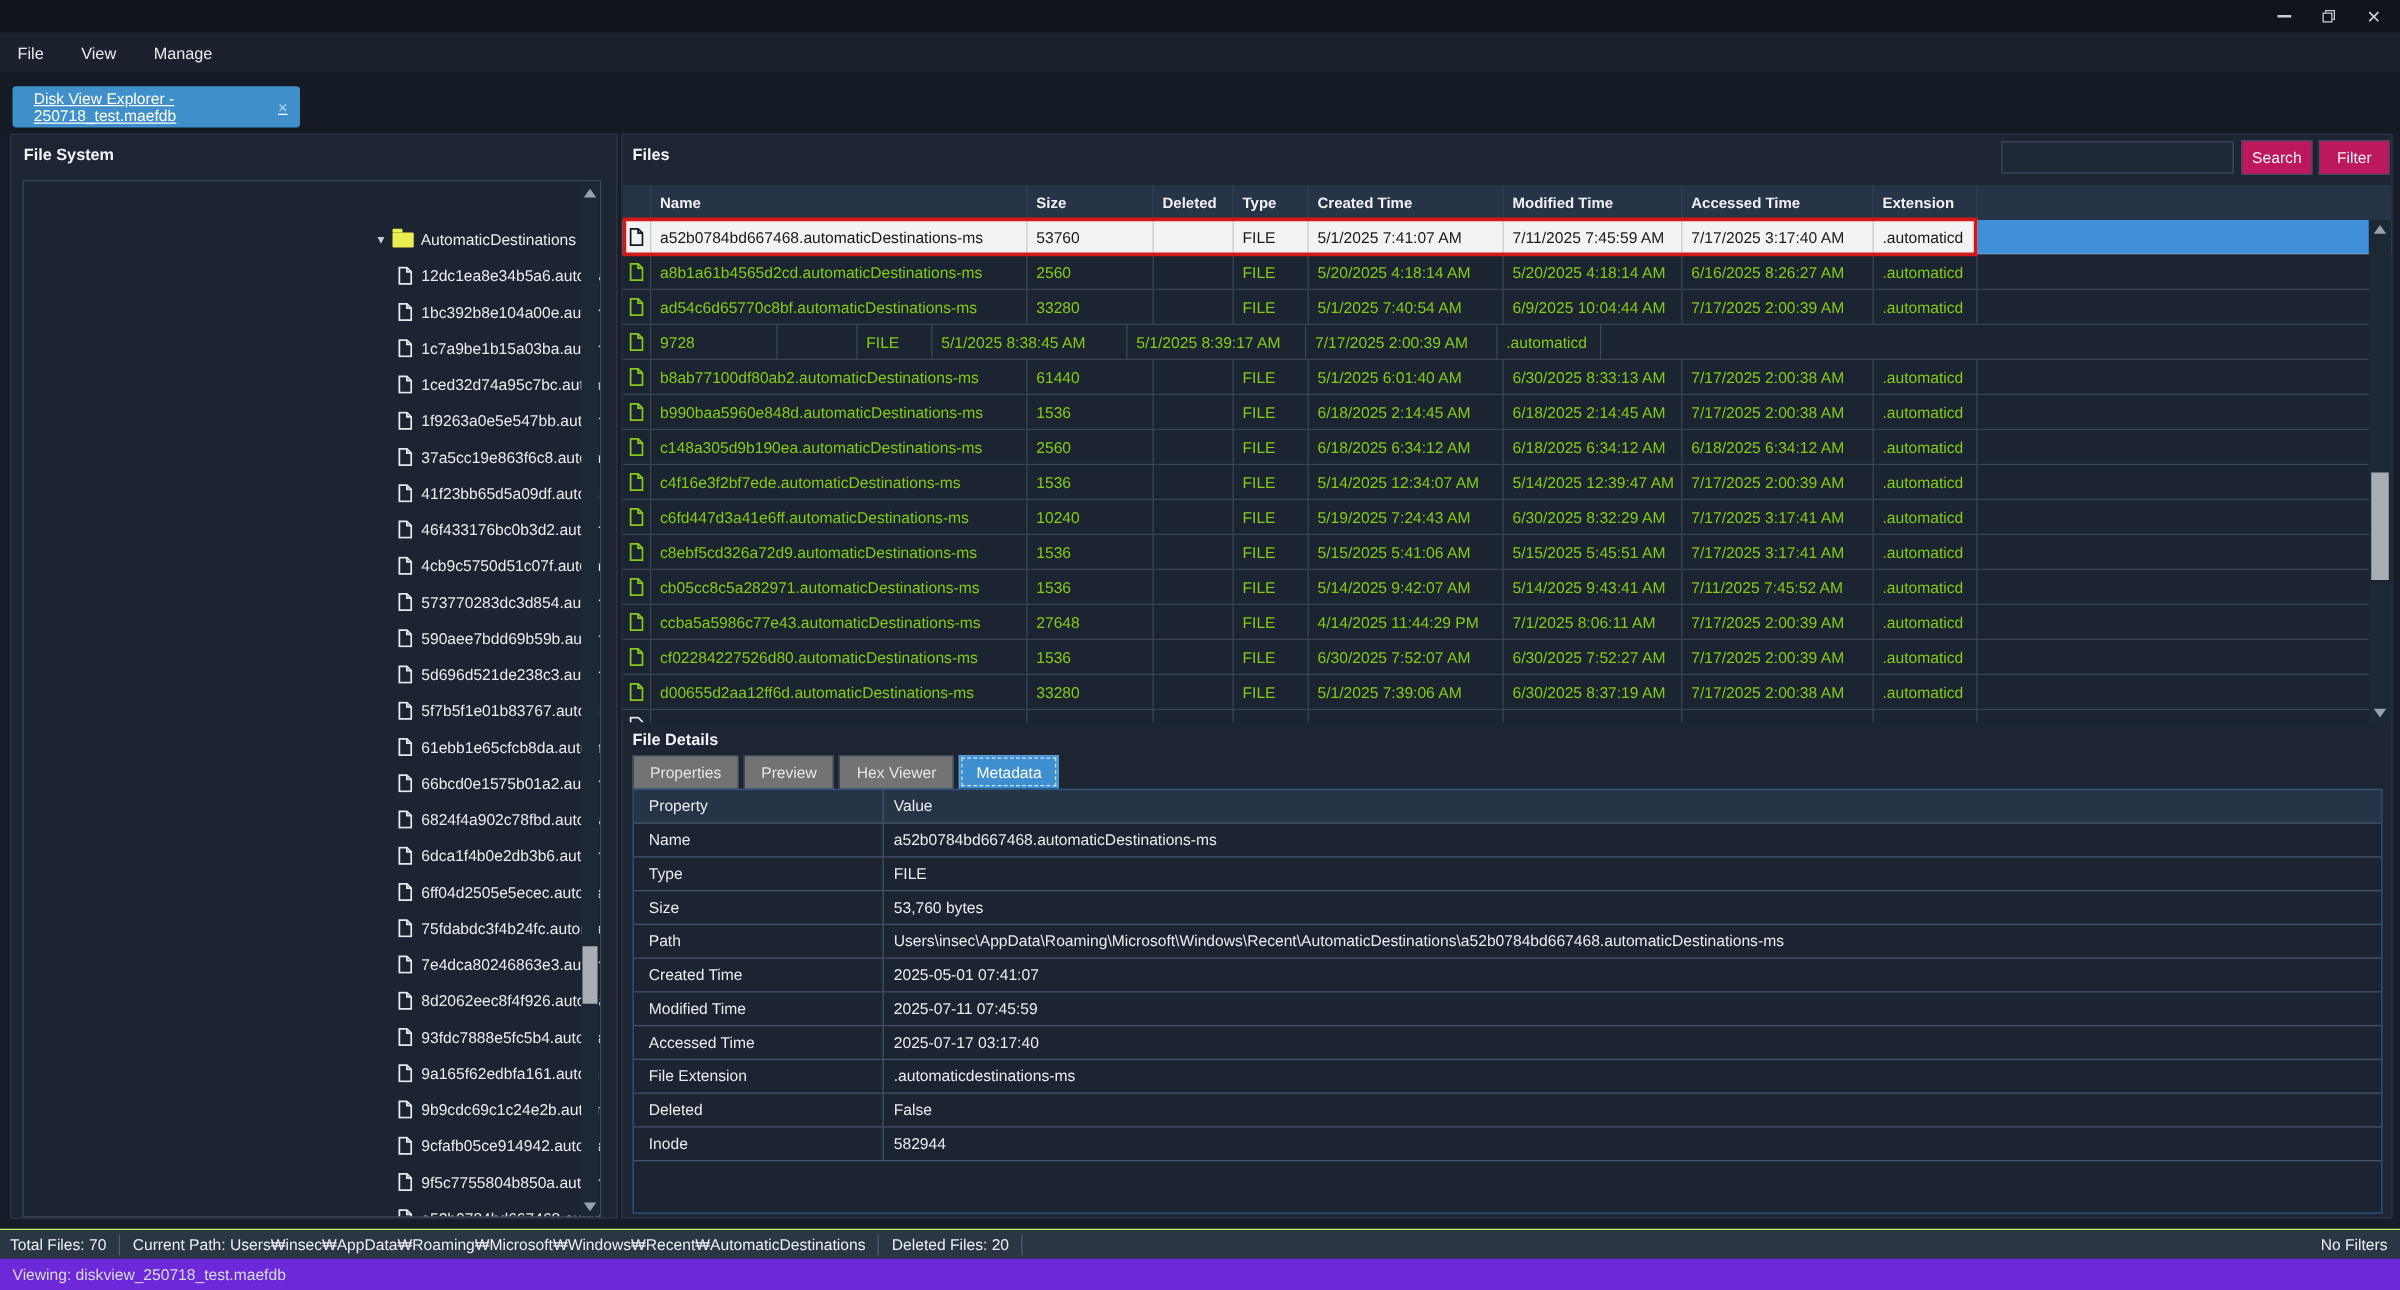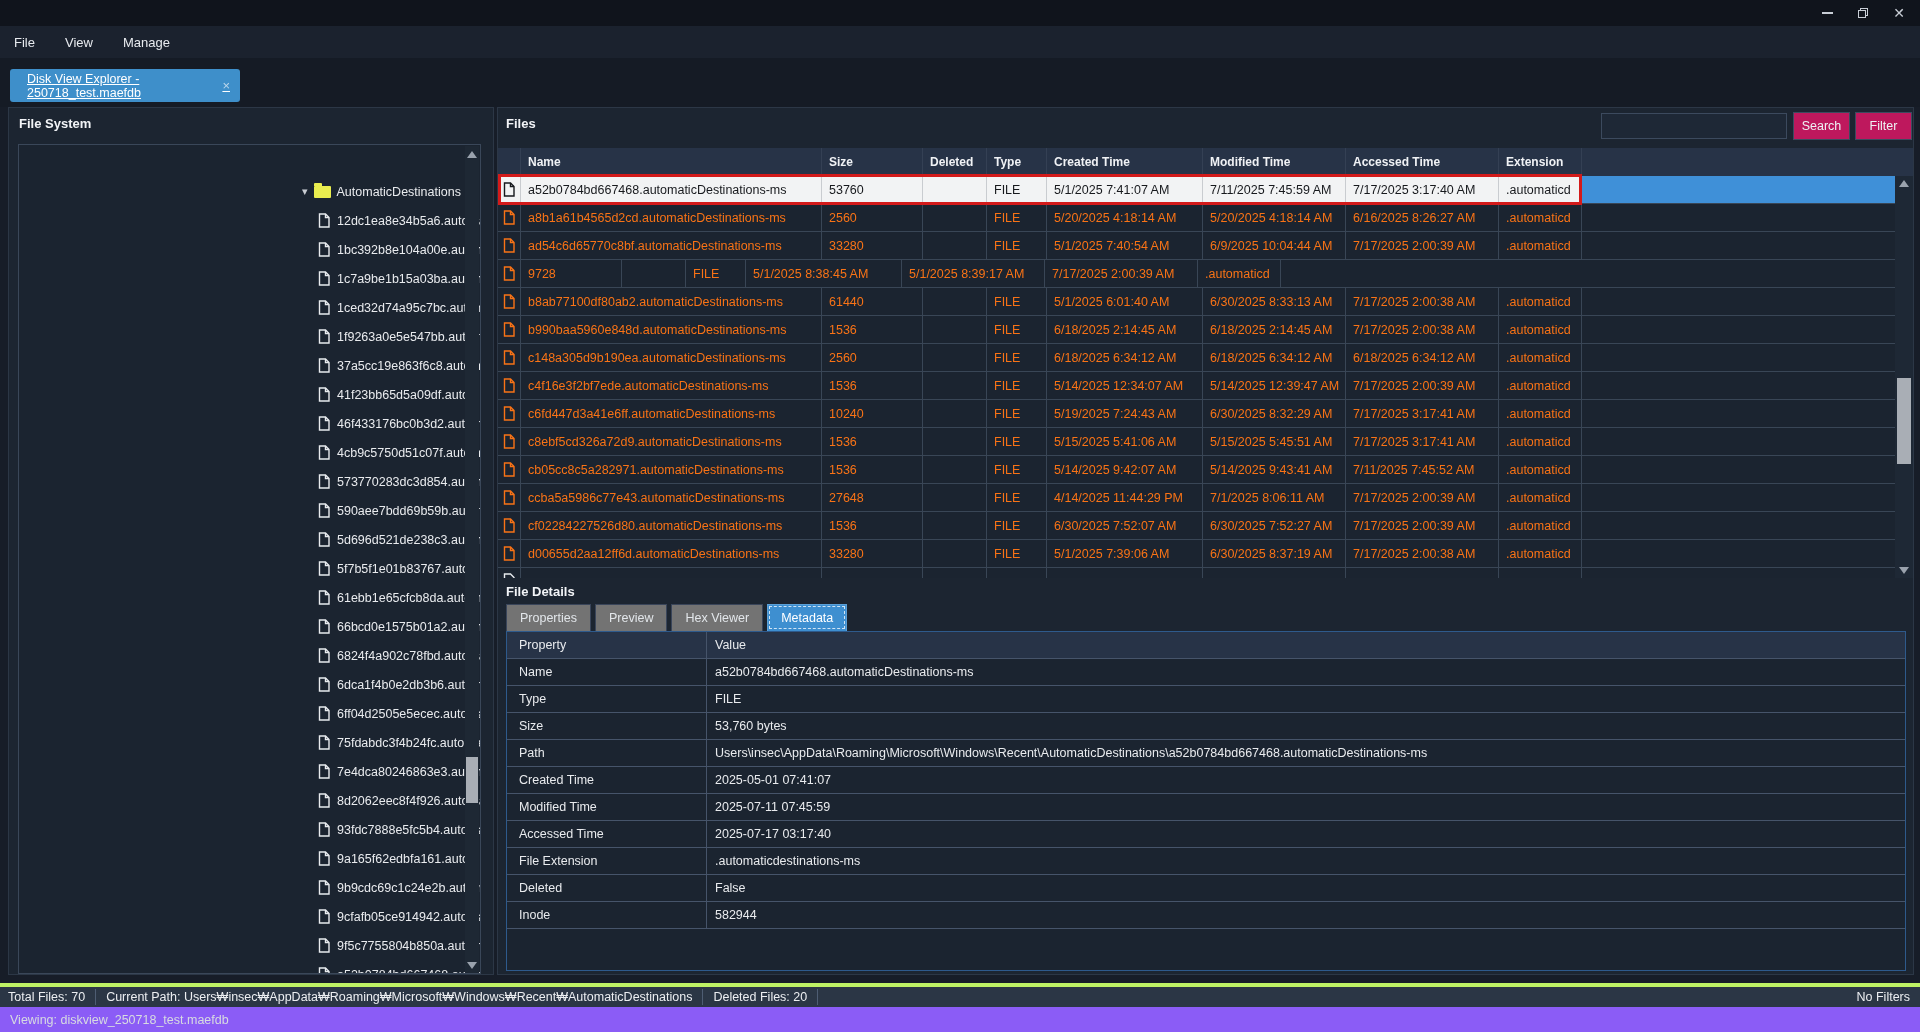--- a/index.html
+++ b/index.html
@@ -57,21 +57,21 @@
                 border:1px solid #3c4a5e;color:#e9ebee;padding:0 6px;font-family:inherit;font-size:12.5px;}
   .btn{position:absolute;top:4px;height:28px;background:#be185d;border:1px solid #3d4b60;color:#eef1f4;
        font-size:12.5px;display:flex;align-items:center;justify-content:center;}
   .btn-search{left:1295px;width:57px;}
   .btn-filter{left:1357px;width:57px;}
 
   
   .table{position:absolute;left:0;top:40px;width:1415px;height:430px;overflow:hidden;background:#1b2430;}
   .thead{display:flex;height:28px;background:#273347;font-weight:bold;color:#f0f2f5;font-size:12px;}
   .thead .c{border-right:1px solid #344054;display:flex;align-items:center;padding-left:7px;}
-  .trow{position:relative;display:flex;height:28px;border-bottom:1px solid #394656;background:#1b2430;color:#f97316;}
+  .trow{position:relative;display:flex;height:28px;border-bottom:1px solid #394656;background:#1b2430;color:#84cc16;}
   .trow .c{border-right:1px solid #394656;display:flex;align-items:center;padding-left:7px;overflow:hidden;white-space:nowrap;}
   .c-icon{width:23px;flex:0 0 23px;justify-content:center;padding-left:0 !important;}
   .c-name{width:301px;flex:0 0 301px;}
   .c-size{width:101px;flex:0 0 101px;}
   .c-del{width:64px;flex:0 0 64px;}
   .c-type{width:60px;flex:0 0 60px;}
   .c-cre{width:156px;flex:0 0 156px;}
   .c-mod{width:143px;flex:0 0 143px;}
   .c-acc{width:153px;flex:0 0 153px;}
   .c-ext{width:83px;flex:0 0 83px;}
@@ -92,26 +92,26 @@
           display:flex;align-items:center;color:#e2e6ea;font-size:12.5px;}
   .fd-tab.active{background:#3e8fd0;color:#fff;outline:1px dashed #cfe4f5;outline-offset:-3px;border-color:#5ba0d8;}
   .propbox{position:absolute;left:8px;top:523px;width:1400px;height:340px;background:#1b2430;border:1px solid #2e5a8c;overflow:hidden;}
   .phead{display:flex;height:27px;background:#273347;border-bottom:1px solid #46546a;}
   .phead span{display:flex;align-items:center;}
   .prow{display:flex;height:27px;border-bottom:1px solid #46546a;}
   .pkey{width:200px;flex:0 0 200px;border-right:1px solid #46546a;display:flex;align-items:center;padding-left:12px;}
   .pval{flex:1;display:flex;align-items:center;padding-left:8px;white-space:nowrap;overflow:hidden;}
 
   
-  .statusbar{position:absolute;left:0;top:983px;width:1920px;height:24px;background:#2b3645;border-top:4px solid #bef264;
+  .statusbar{position:absolute;left:0;top:983px;width:1920px;height:24px;background:#2b3645;border-top:1px solid #bef264;
              display:flex;align-items:center;font-size:12.5px;color:#eceef1;}
   .seg{padding:0 10px;border-right:1px solid #4e5d73;height:16px;display:flex;align-items:center;white-space:nowrap;}
   .seg:first-child{padding-left:8px;}
   .seg-right{margin-left:auto;border-right:none;padding-right:10px;}
-  .footer{position:absolute;left:0;top:1007px;width:1920px;height:25px;background:#8b5cf6;
+  .footer{position:absolute;left:0;top:1007px;width:1920px;height:25px;background:#6d28d9;
           display:flex;align-items:center;color:#d7dbe0;font-size:12.5px;}
   .footer span{margin-left:10px;}
 </style>
 </head>
 <body>
 
 <div id="app">
 
   <div class="titlebar">
     <div class="winbtn btn-min">

